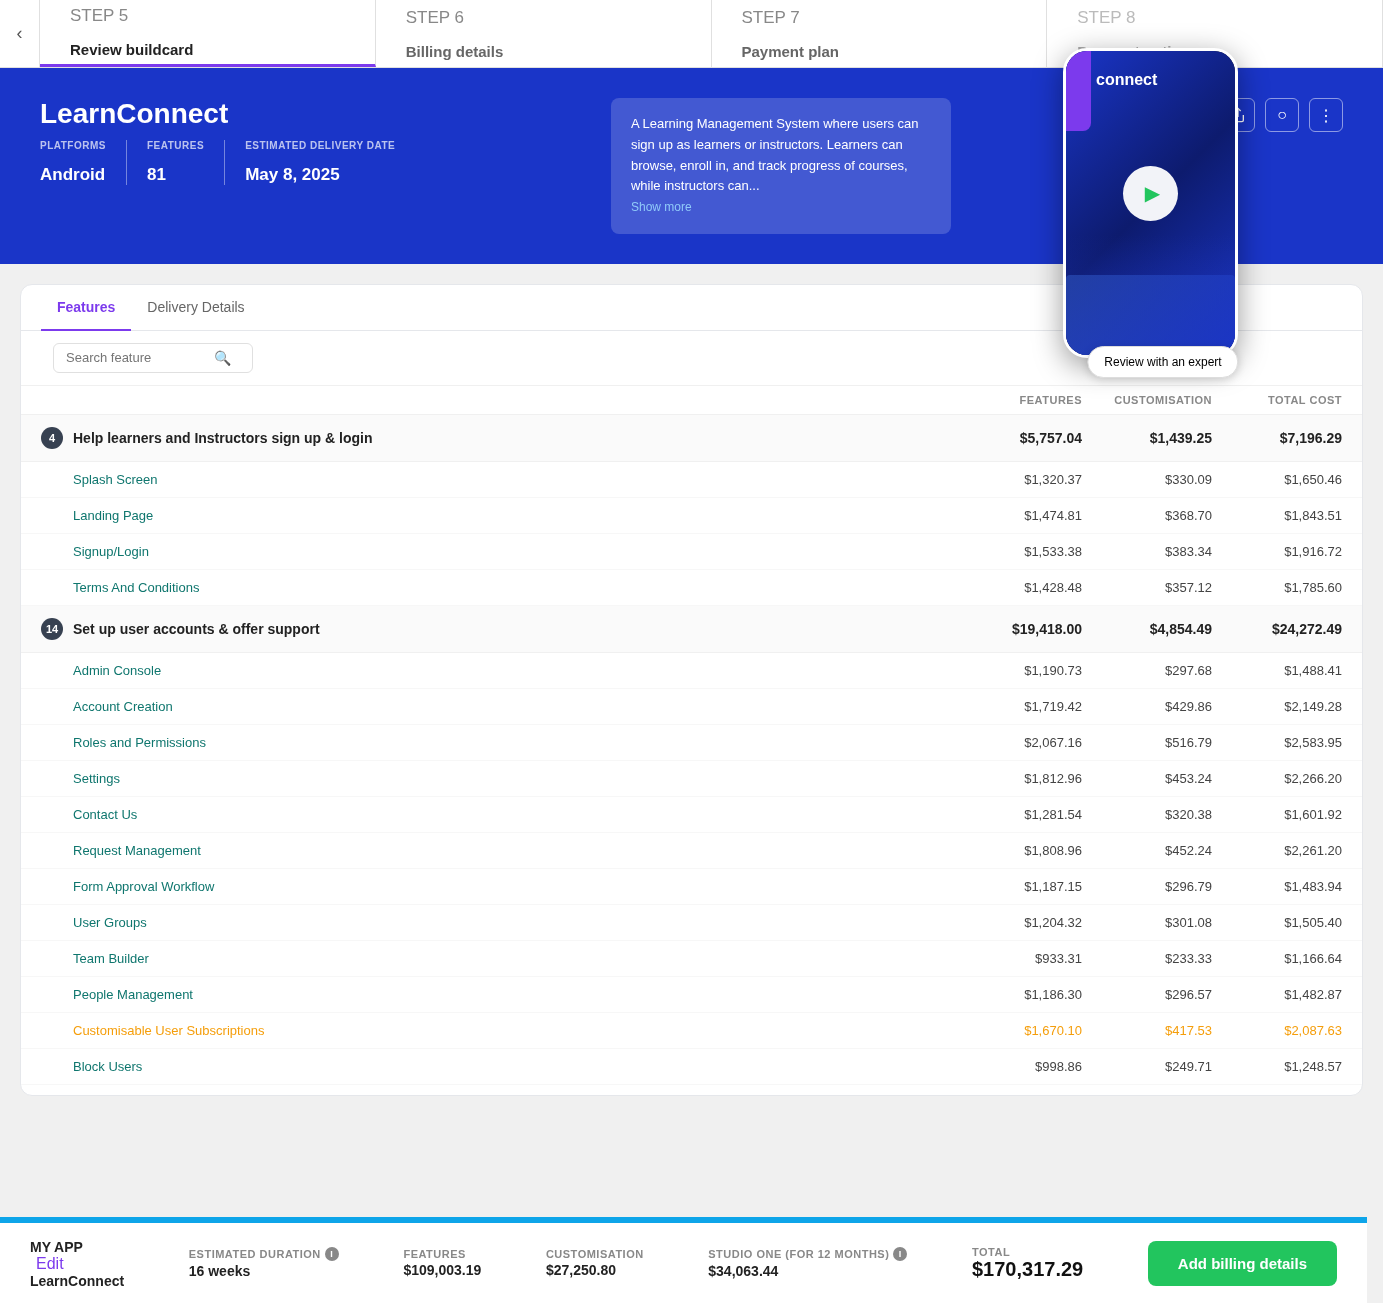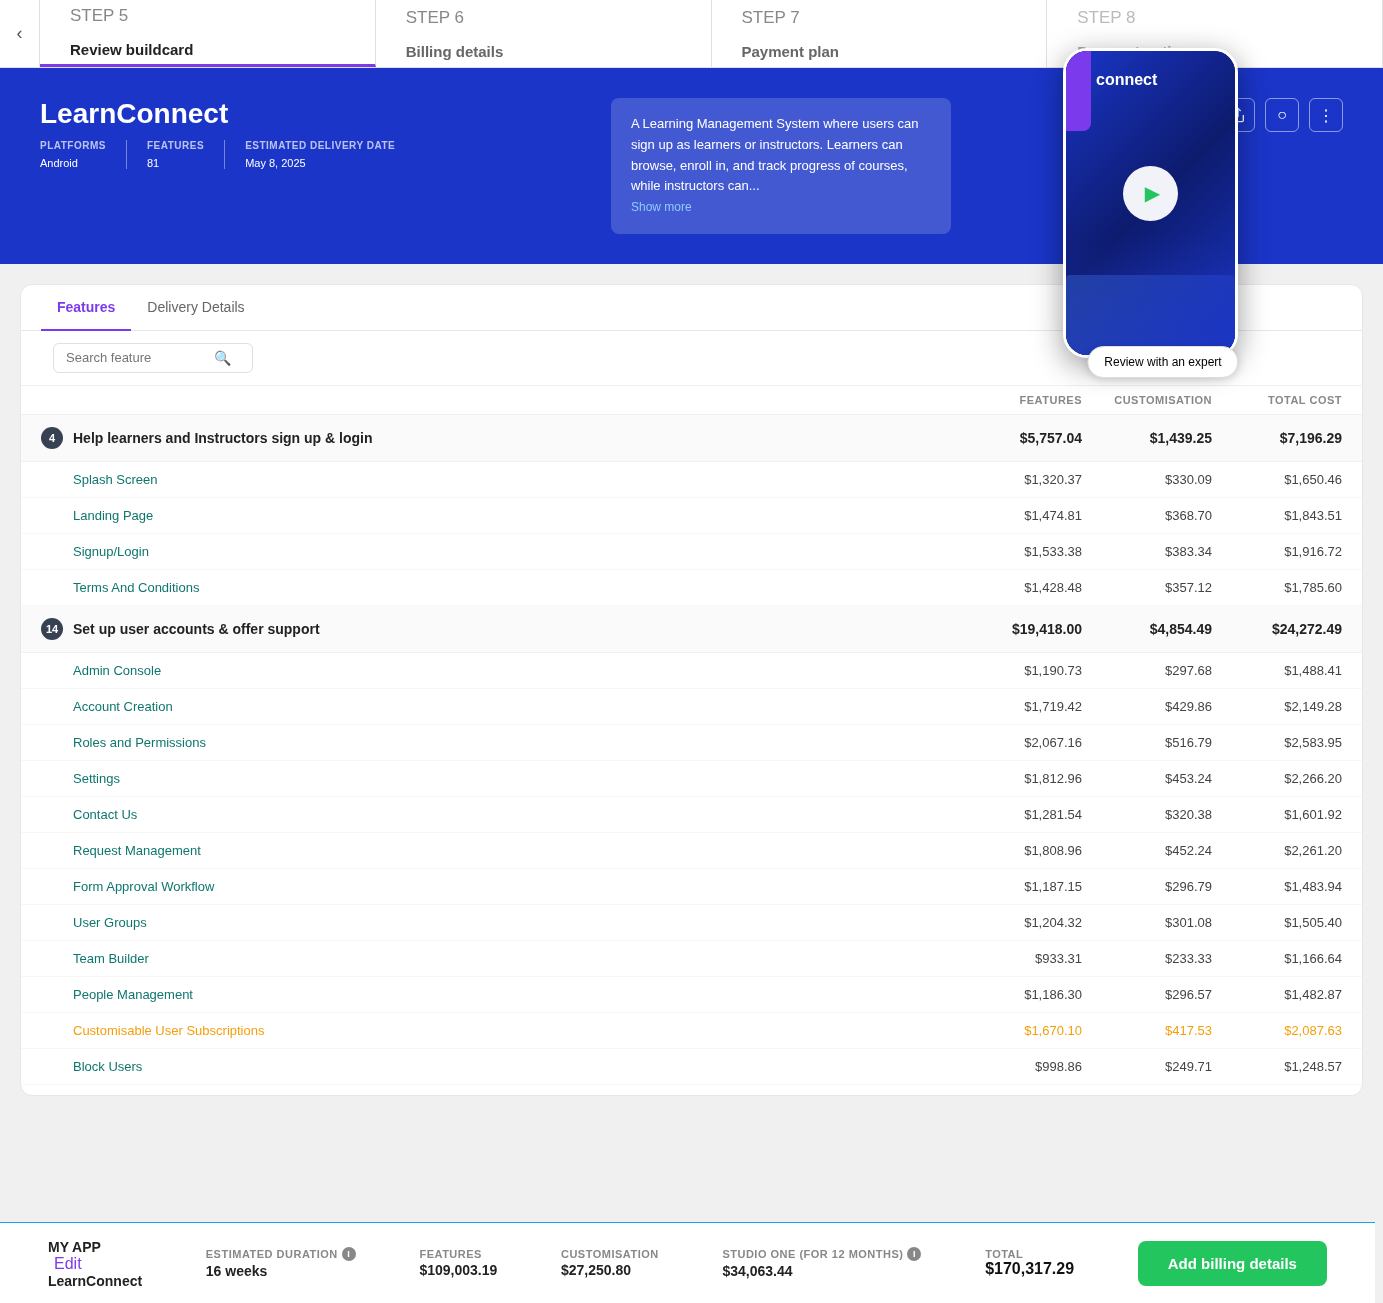--- a/index.html
+++ b/index.html
@@ -38,21 +38,21 @@
       align-items: flex-start;
       justify-content: space-between;
       min-height: 155px;
       position: relative;
     }
     .hero-left h1 { color: #fff; font-size: 28px; font-weight: 700; margin-bottom: 10px; }
     .hero-meta { display: flex; gap: 0; margin-top: 8px; }
     .hero-meta-item { padding-right: 20px; margin-right: 20px; border-right: 1px solid rgba(255,255,255,0.4); }
     .hero-meta-item:last-child { border-right: none; }
     .hero-meta-label { font-size: 10px; color: rgba(255,255,255,0.7); text-transform: uppercase; font-weight: 600; letter-spacing: 0.5px; }
-    .hero-meta-value { font-size: 11px; font-weight: 400; color: #fff; margin-top: 6px; }
+    .hero-meta-value { font-size: 17px; font-weight: 700; color: #fff; margin-top: 14px; }
     .hero-desc {
       background: rgba(255,255,255,0.18);
       border-radius: 8px;
       padding: 16px 20px;
       max-width: 340px;
       color: #fff;
       font-size: 13px;
       line-height: 1.6;
     }
     .hero-desc .show-more { color: #90caf9; cursor: pointer; font-size: 12px; }
@@ -217,30 +217,30 @@
 
     
     .table-scroll { max-height: 680px; overflow-y: auto; }
     .table-scroll::-webkit-scrollbar { width: 6px; }
     .table-scroll::-webkit-scrollbar-track { background: #f5f5f5; }
     .table-scroll::-webkit-scrollbar-thumb { background: #ccc; border-radius: 3px; }
 
     
     .footer-bar {
       display: flex; align-items: center; justify-content: space-between;
-      background: #fff; border-top: 1px solid #0ea5e9;
-      padding: 14px 48px; position: fixed; bottom: 0; left: 0; right: 8px; z-index: 100;
+      background: #fff; border-top: 6px solid #0ea5e9;
+      padding: 14px 30px; position: fixed; bottom: 0; left: 0; right: 16px; z-index: 100;
     }
     .footer-app { font-size: 11px; color: #888; }
     .footer-app span { font-size: 14px; font-weight: 600; color: #222; display: block; margin-top: 2px; }
     .footer-app a { color: #7c3aed; font-size: 16px; text-decoration: none; }
     .footer-section { display: flex; flex-direction: column; }
     .footer-label { font-size: 11px; color: #888; text-transform: uppercase; font-weight: 600; letter-spacing: 0.5px; display: flex; align-items: center; gap: 4px; }
     .footer-value { font-size: 14px; font-weight: 600; color: #222; margin-top: 2px; }
-    .footer-total { font-size: 16px; font-weight: 700; color: #111; text-align: right; }
+    .footer-total { font-size: 20px; font-weight: 700; color: #111; text-align: right; }
     .info-icon {
       width: 14px; height: 14px; background: #888; border-radius: 50%;
       color: #fff; font-size: 9px; display: inline-flex; align-items: center; justify-content: center;
     }
     .add-billing-btn {
       background: #22c55e; color: #fff; border: none; border-radius: 8px;
       padding: 14px 30px; font-size: 15px; font-weight: 600; cursor: pointer;
     }
   </style>
 </head>

